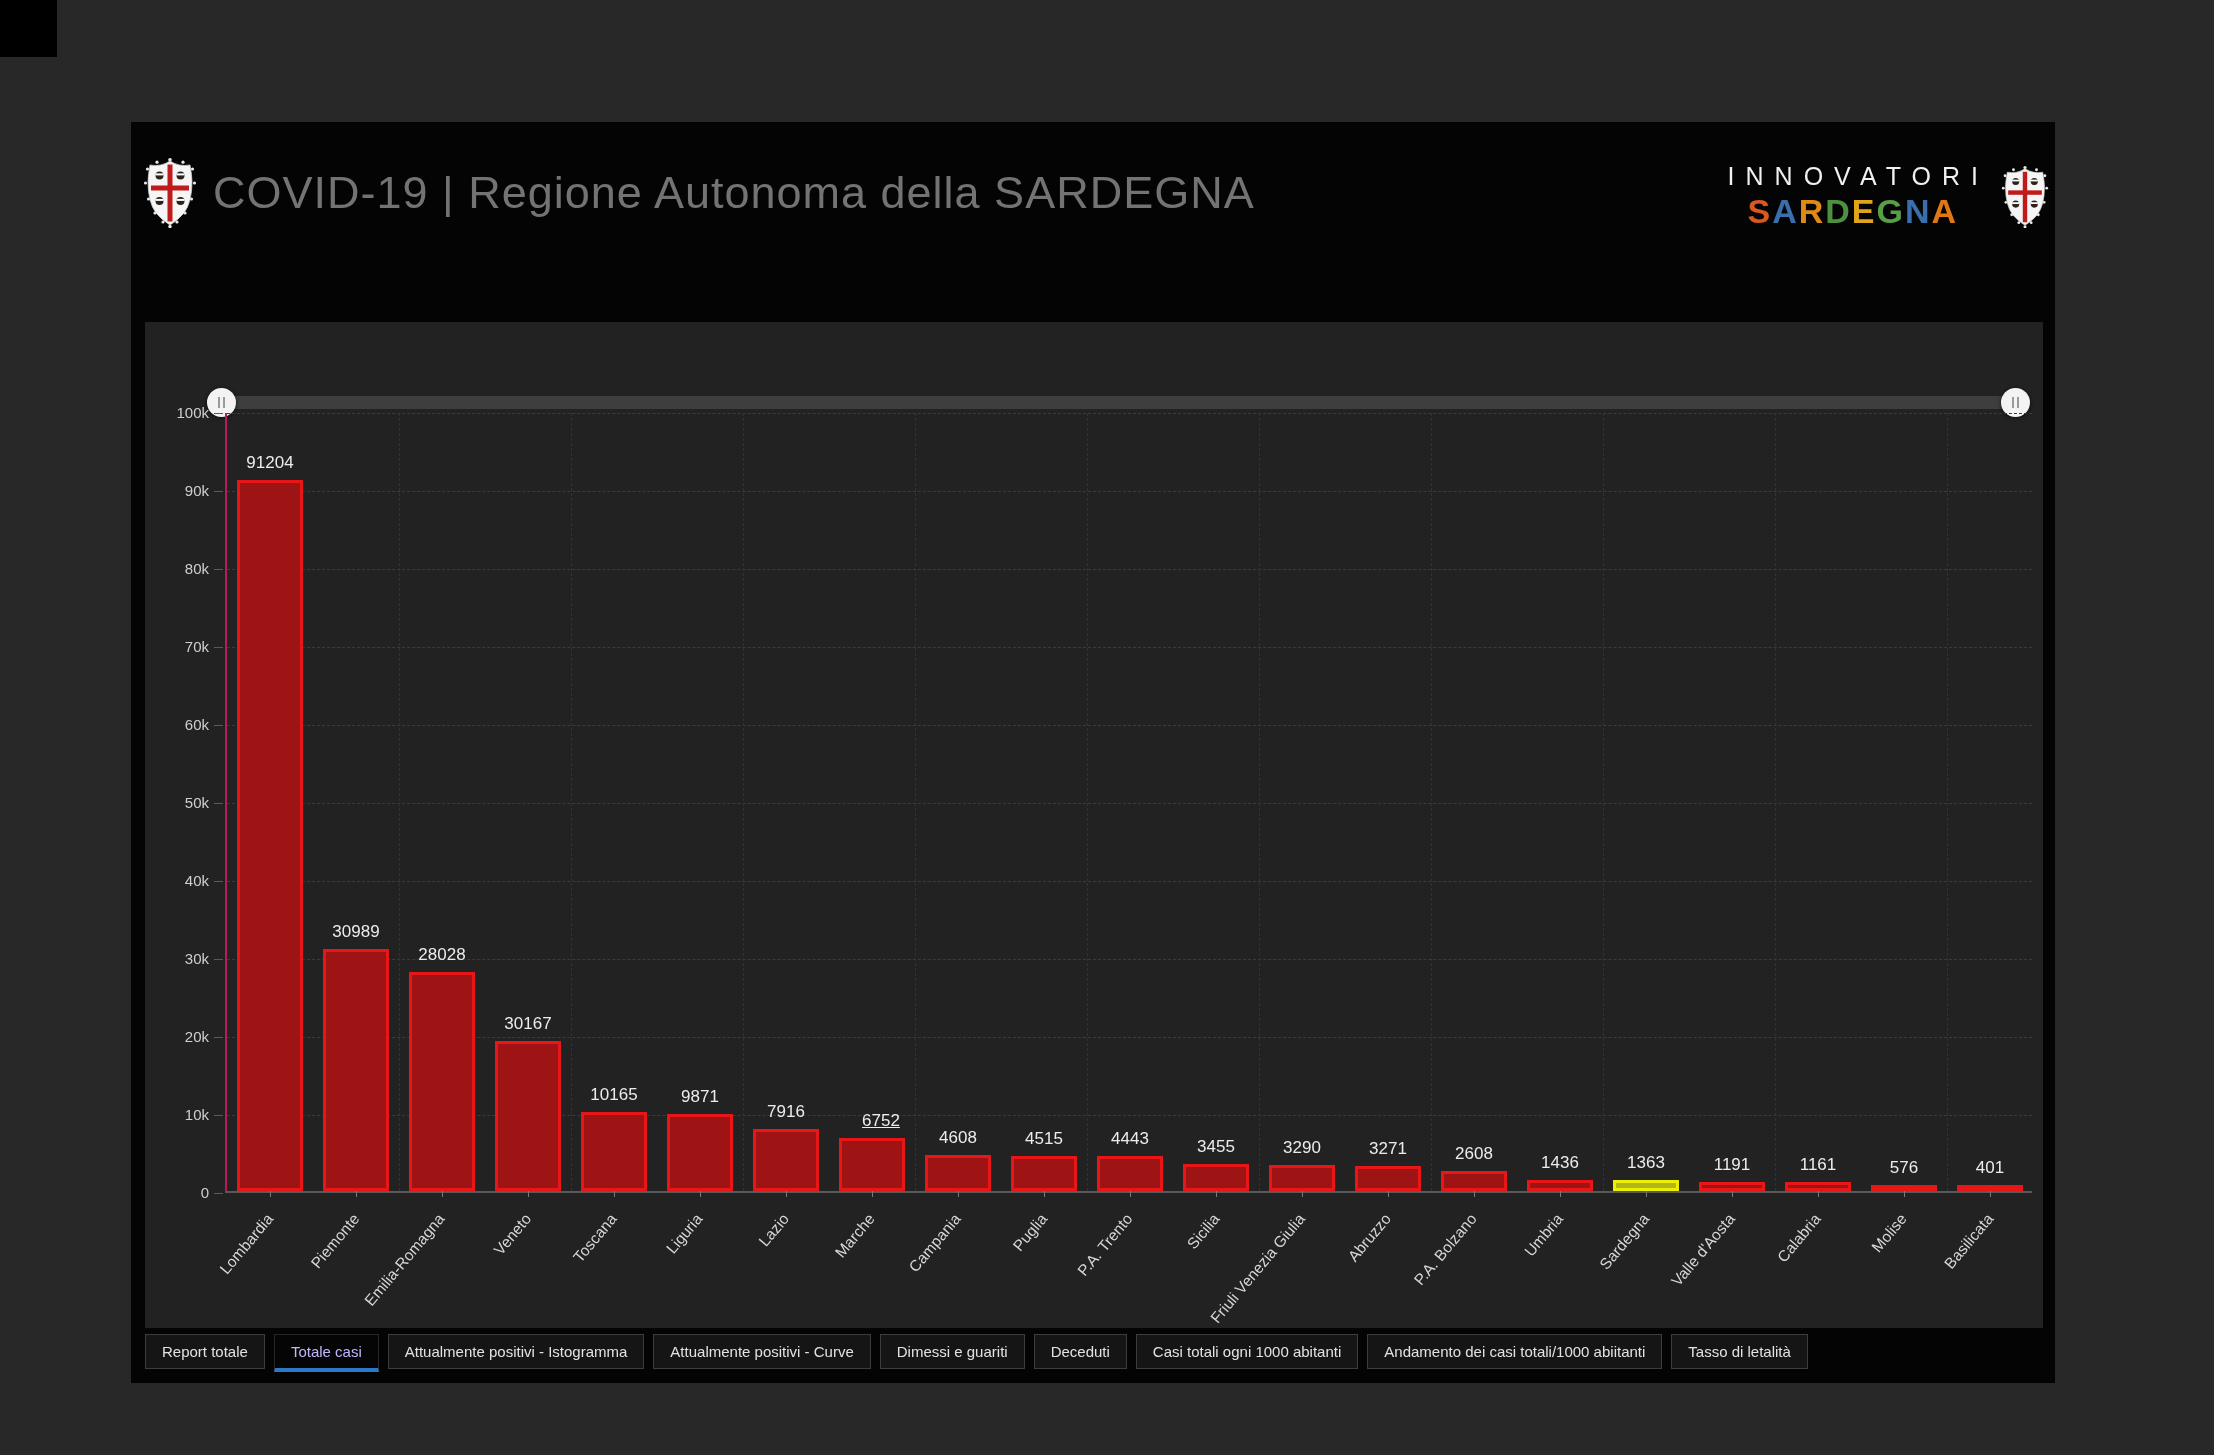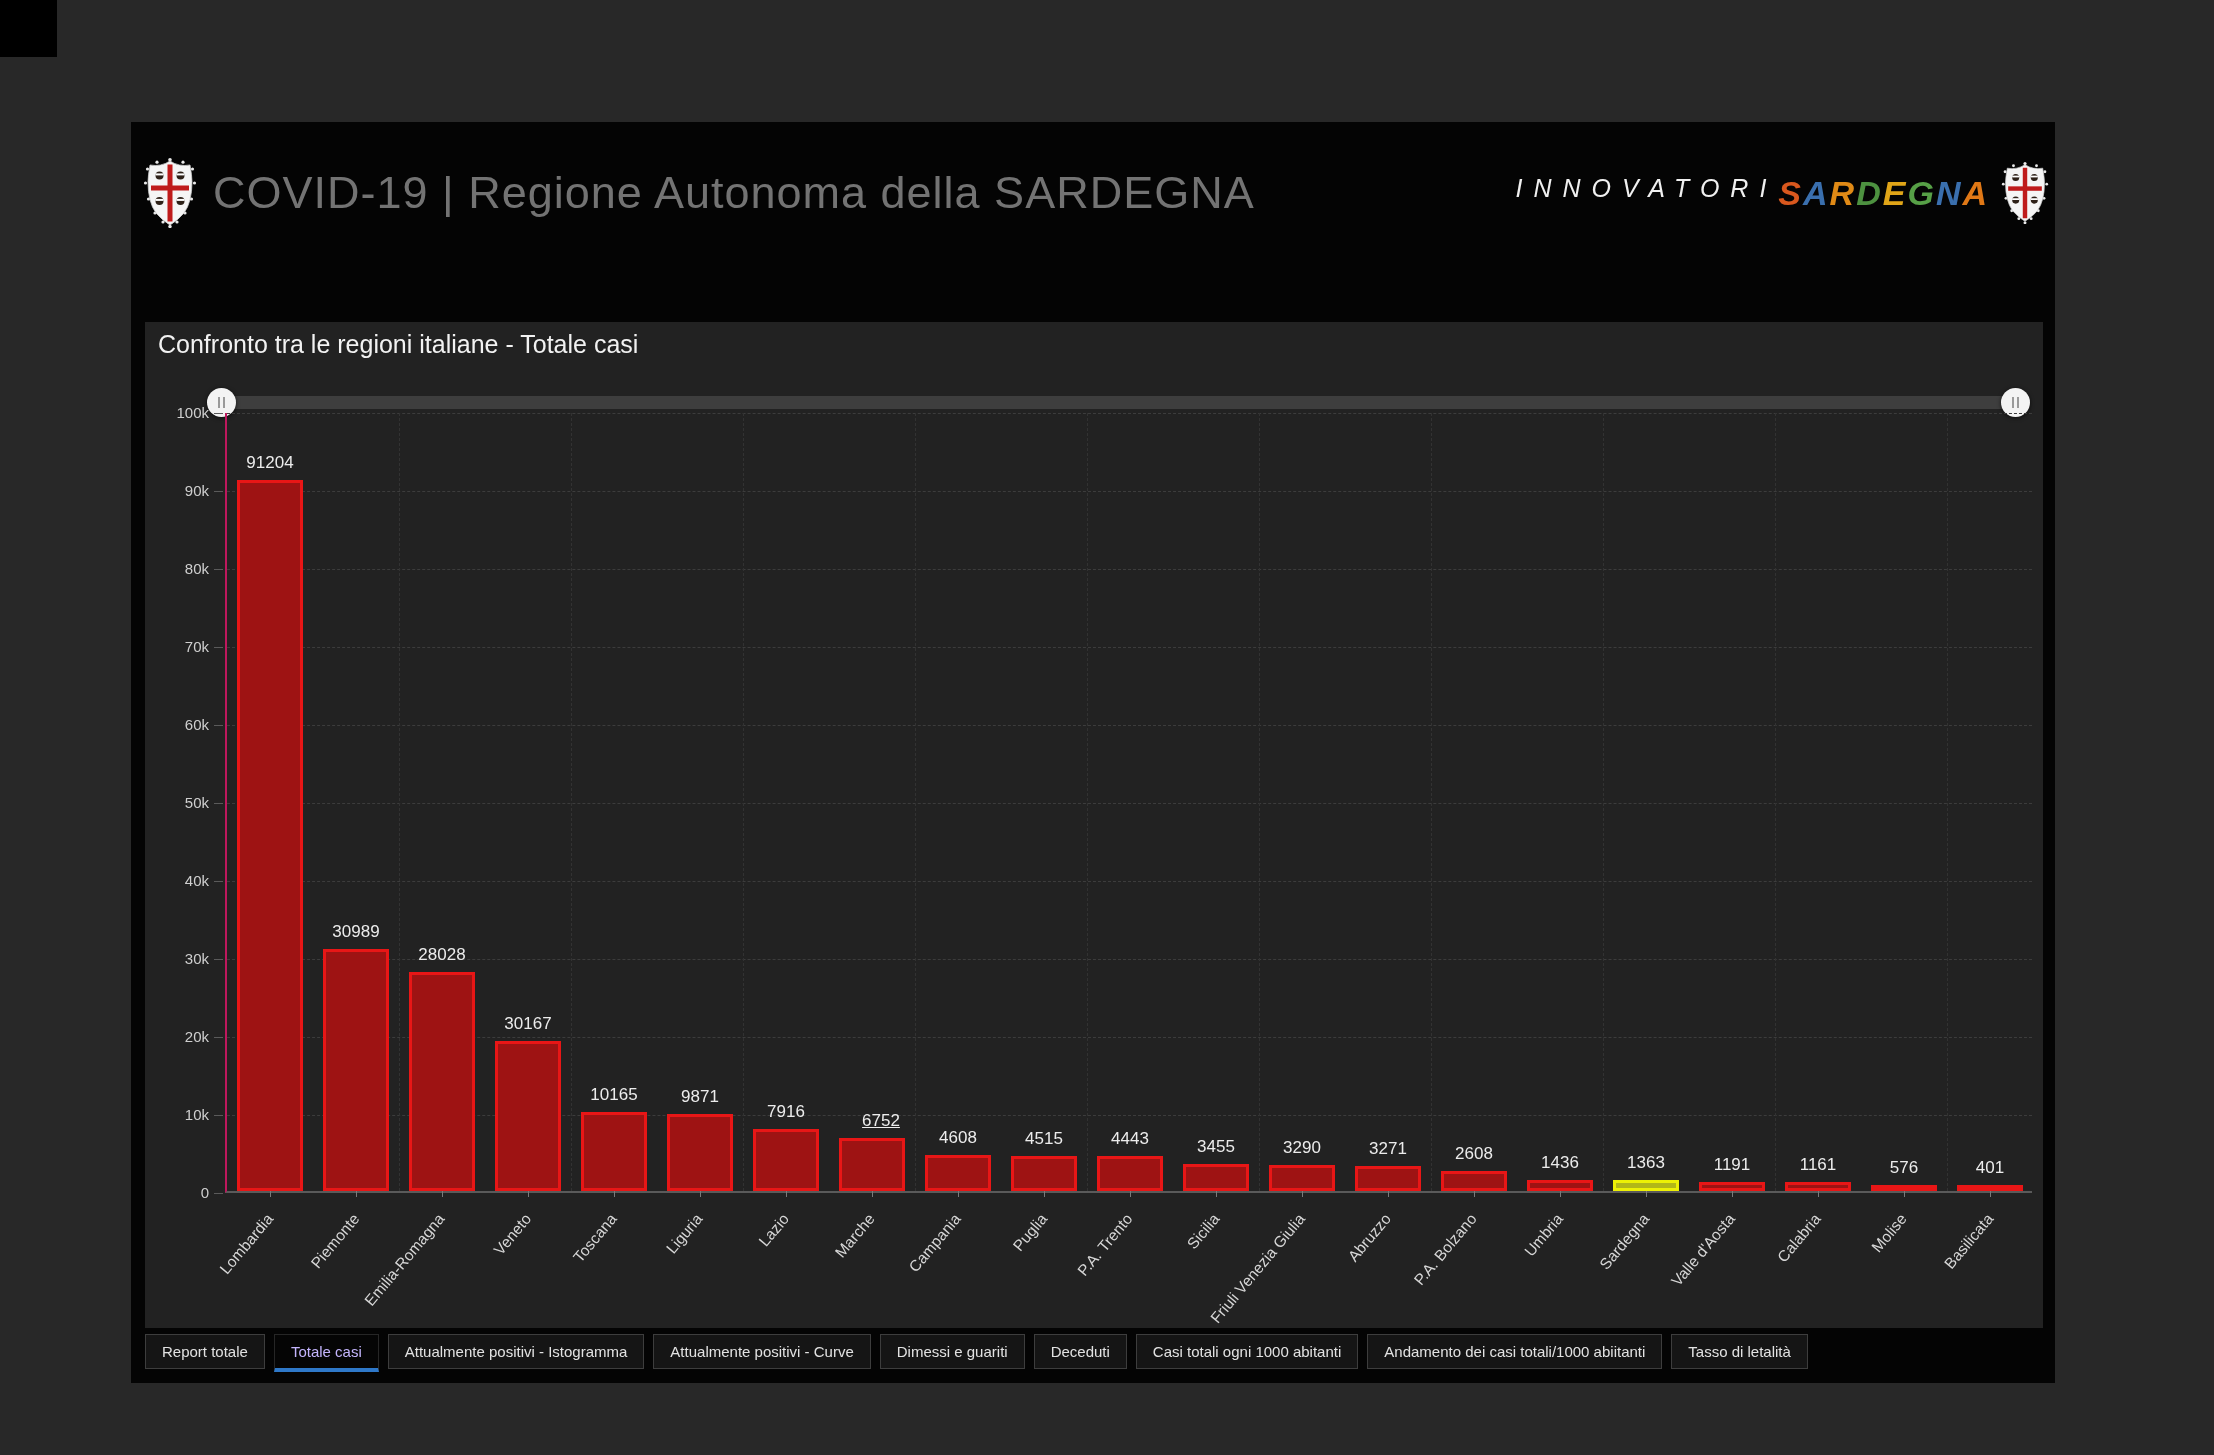--- a/index.html
+++ b/index.html
@@ -8,21 +8,21 @@
     background:#282828;
     font-family:"Liberation Sans","DejaVu Sans",sans-serif;
   }
   .corner-square{position:absolute;left:0;top:0;width:57px;height:57px;background:#000;}
   .app{position:absolute;left:131px;top:122px;width:1924px;height:1261px;background:#040404;}
 
   
   .header-left{position:absolute;left:12px;top:36px;display:flex;align-items:center;gap:16px;}
   .app-title{margin:0;font-size:45px;font-weight:300;color:#737373;letter-spacing:1px;white-space:nowrap;}
   .header-right{position:absolute;right:6px;top:40px;display:flex;align-items:center;gap:12px;}
-  .brand{display:flex;flex-direction:row;align-items:flex-start;gap:1px;font-style:italic;}
+  .brand{display:flex;flex-direction:column;align-items:center;gap:1px;}
   .brand-line1{color:#f0f0f0;font-size:25px;font-weight:300;letter-spacing:11px;text-indent:11px;white-space:nowrap;}
   .brand-line2{font-size:34px;font-weight:bold;letter-spacing:2px;white-space:nowrap;}
   .coa{display:block;}
 
   
   .chart-panel{position:absolute;left:14px;top:200px;width:1898px;height:1006px;background:#222222;}
   .chart-title{position:absolute;left:13px;top:8px;margin:0;font-size:25px;font-weight:400;color:#f2f2f2;}
 
   .slider-track{position:absolute;left:70px;top:74px;width:1802px;height:13px;background:#3e3e3e;border-radius:6px;}
   .slider-handle{position:absolute;top:66px;width:29px;height:29px;border-radius:50%;background:#f3f3f3;
@@ -128,21 +128,20 @@
       <g fill="#ffffff">
         <rect x="12.5" y="15.4" width="8" height="2"></rect>
           <rect x="33.5" y="15.4" width="8" height="2"></rect>
         <rect x="12.5" y="40.9" width="8" height="2"></rect>
           <rect x="33.5" y="40.9" width="8" height="2"></rect>
       </g>
     </svg>
   </div>
 
   <section class="chart-panel">
-    <h2 class="chart-title">Confronto tra le regioni italiane - Totale casi</h2>
 
     <div class="slider-track"></div>
     <div class="slider-handle handle-left">
       <span class="grip"></span>
       <span class="grip"></span>
     </div>
     <div class="slider-handle handle-right">
       <span class="grip"></span>
       <span class="grip"></span>
     </div>

